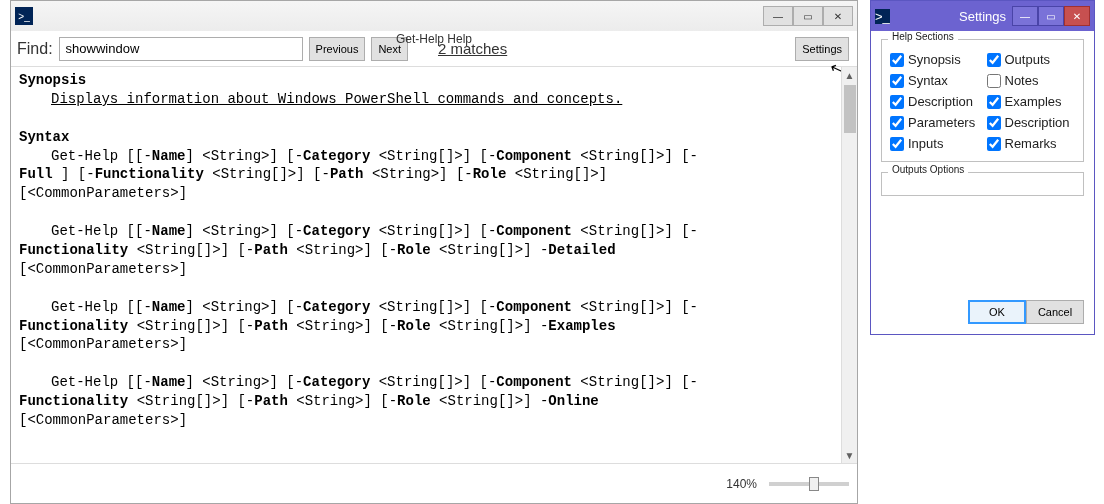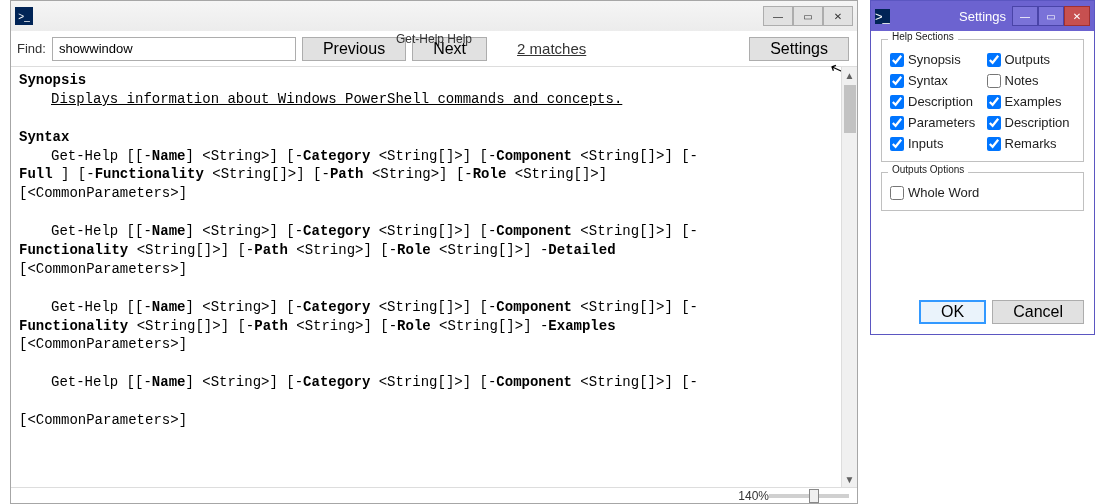--- a/index.html
+++ b/index.html
@@ -68,34 +68,34 @@
 
 
 .findbar {
   height: 36px;
   display: flex;
   align-items: center;
   gap: 6px;
   padding: 0 6px;
   border-bottom: 1px solid #ddd;
 }
-.findbar label { font-size: 13px; color: #333; }
+.findbar label { font-size: 16px; color: #333; }
 .find-input {
   width: 244px; height: 24px;
   border: 1px solid #adadad;
   padding: 0 6px;
   font-size: 13px;
   font-family: inherit;
 }
 .btn {
   height: 24px;
-  padding: 0 20px;
+  padding: 0 6px;
   border: 1px solid #adadad;
   background: #e1e1e1;
-  font-size: 16px;
+  font-size: 11px;
   cursor: default;
 }
 .match-text { font-size: 15px; color: #333; margin-left: 24px; text-decoration: underline; }
 .spacer { flex: 1; }
 .settings-btn { margin-right: 2px; }
 
 
 .cursor-arrow {
   position: absolute;
   right: 14px;
@@ -142,24 +142,25 @@
 .scroll-arrow.up { top: 0; }
 .scroll-arrow.down { bottom: 0; }
 .scroll-thumb {
   position: absolute;
   left: 2px; top: 18px; width: 12px; height: 48px;
   background: #c2c2c2;
 }
 
 
 .statusbar {
-  height: 16px;
+  height: 40px;
   display: flex;
   align-items: center;
   justify-content: flex-end;
+  gap: 12px;
   padding: 0 8px;
   border-top: 1px solid #ddd;
   font-size: 12px;
   color: #333;
 }
 .zoom-track {
   width: 80px; height: 4px;
   background: #d0d0d0;
   position: relative;
 }
@@ -233,21 +234,20 @@
   display: grid;
   grid-template-columns: 1fr 1fr;
   gap: 6px 8px;
   margin-top: 4px;
 }
 .checkrow { display: flex; align-items: center; gap: 4px; }
 .checklist { display: flex; flex-direction: column; gap: 6px; margin-top: 4px; }
 .settings-buttons {
   display: flex;
   justify-content: flex-end;
-  gap: 6px;
   padding: 6px 10px 10px;
 }
 .settings-buttons .btn { min-width: 58px; }
 .settings-buttons .btn.ok { border: 2px solid #3399ff; background: #eaf3fb; }
 
 input[type=checkbox] { width: 14px; height: 14px; }
 
 </style>
 </head>
 <body>
@@ -301,21 +301,21 @@
       
       <div>
         <span style="margin-left:32px;"><span>Get-Help</span> [[-<span class="b">Name</span>] <span>&lt;String&gt;</span>] [-<span class="b">Category</span> <span>&lt;String[]&gt;</span>] [-<span class="b">Component</span> <span>&lt;String[]&gt;</span>] [-</span><br>
         <span><span class="b">Functionality</span> <span>&lt;String[]&gt;</span>] [-<span class="b">Path</span> <span>&lt;String&gt;</span>] [-<span class="b">Role</span> <span>&lt;String[]&gt;</span>] -<span class="b">Examples</span></span><br>
         <span>[&lt;CommonParameters&gt;]</span>
       </div>
       <br>
       
       <div>
         <span style="margin-left:32px;"><span>Get-Help</span> [[-<span class="b">Name</span>] <span>&lt;String&gt;</span>] [-<span class="b">Category</span> <span>&lt;String[]&gt;</span>] [-<span class="b">Component</span> <span>&lt;String[]&gt;</span>] [-</span><br>
-        <br>
+        <span><span class="b">Functionality</span> <span>&lt;String[]&gt;</span>] [-<span class="b">Path</span> <span>&lt;String&gt;</span>] [-<span class="b">Role</span> <span>&lt;String[]&gt;</span>] -<span class="b">Online</span></span><br>
         <span>[&lt;CommonParameters&gt;]</span>
       </div>
 
     </div>
 
     <div class="scrollbar">
       <div class="scroll-arrow up">▲</div>
       <div class="scroll-thumb"></div>
       <div class="scroll-arrow down">▼</div>
     </div>
@@ -386,24 +386,20 @@
           <label class="checkrow">
             <input type="checkbox" checked="" style="">
             <span>Remarks</span>
           </label>
         </div>
     </div>
 
     <div class="group">
       <span class="group-title">Outputs Options</span>
       <div class="checklist" id="search-options-list">
-          <label class="checkrow">
-            <input type="checkbox" style="">
-            <span>Whole Word</span>
-          </label>
         </div>
     </div>
 
   </div>
 
   <div class="settings-buttons">
     <button class="btn ok">OK</button>
     <button class="btn">Cancel</button>
   </div>
 

